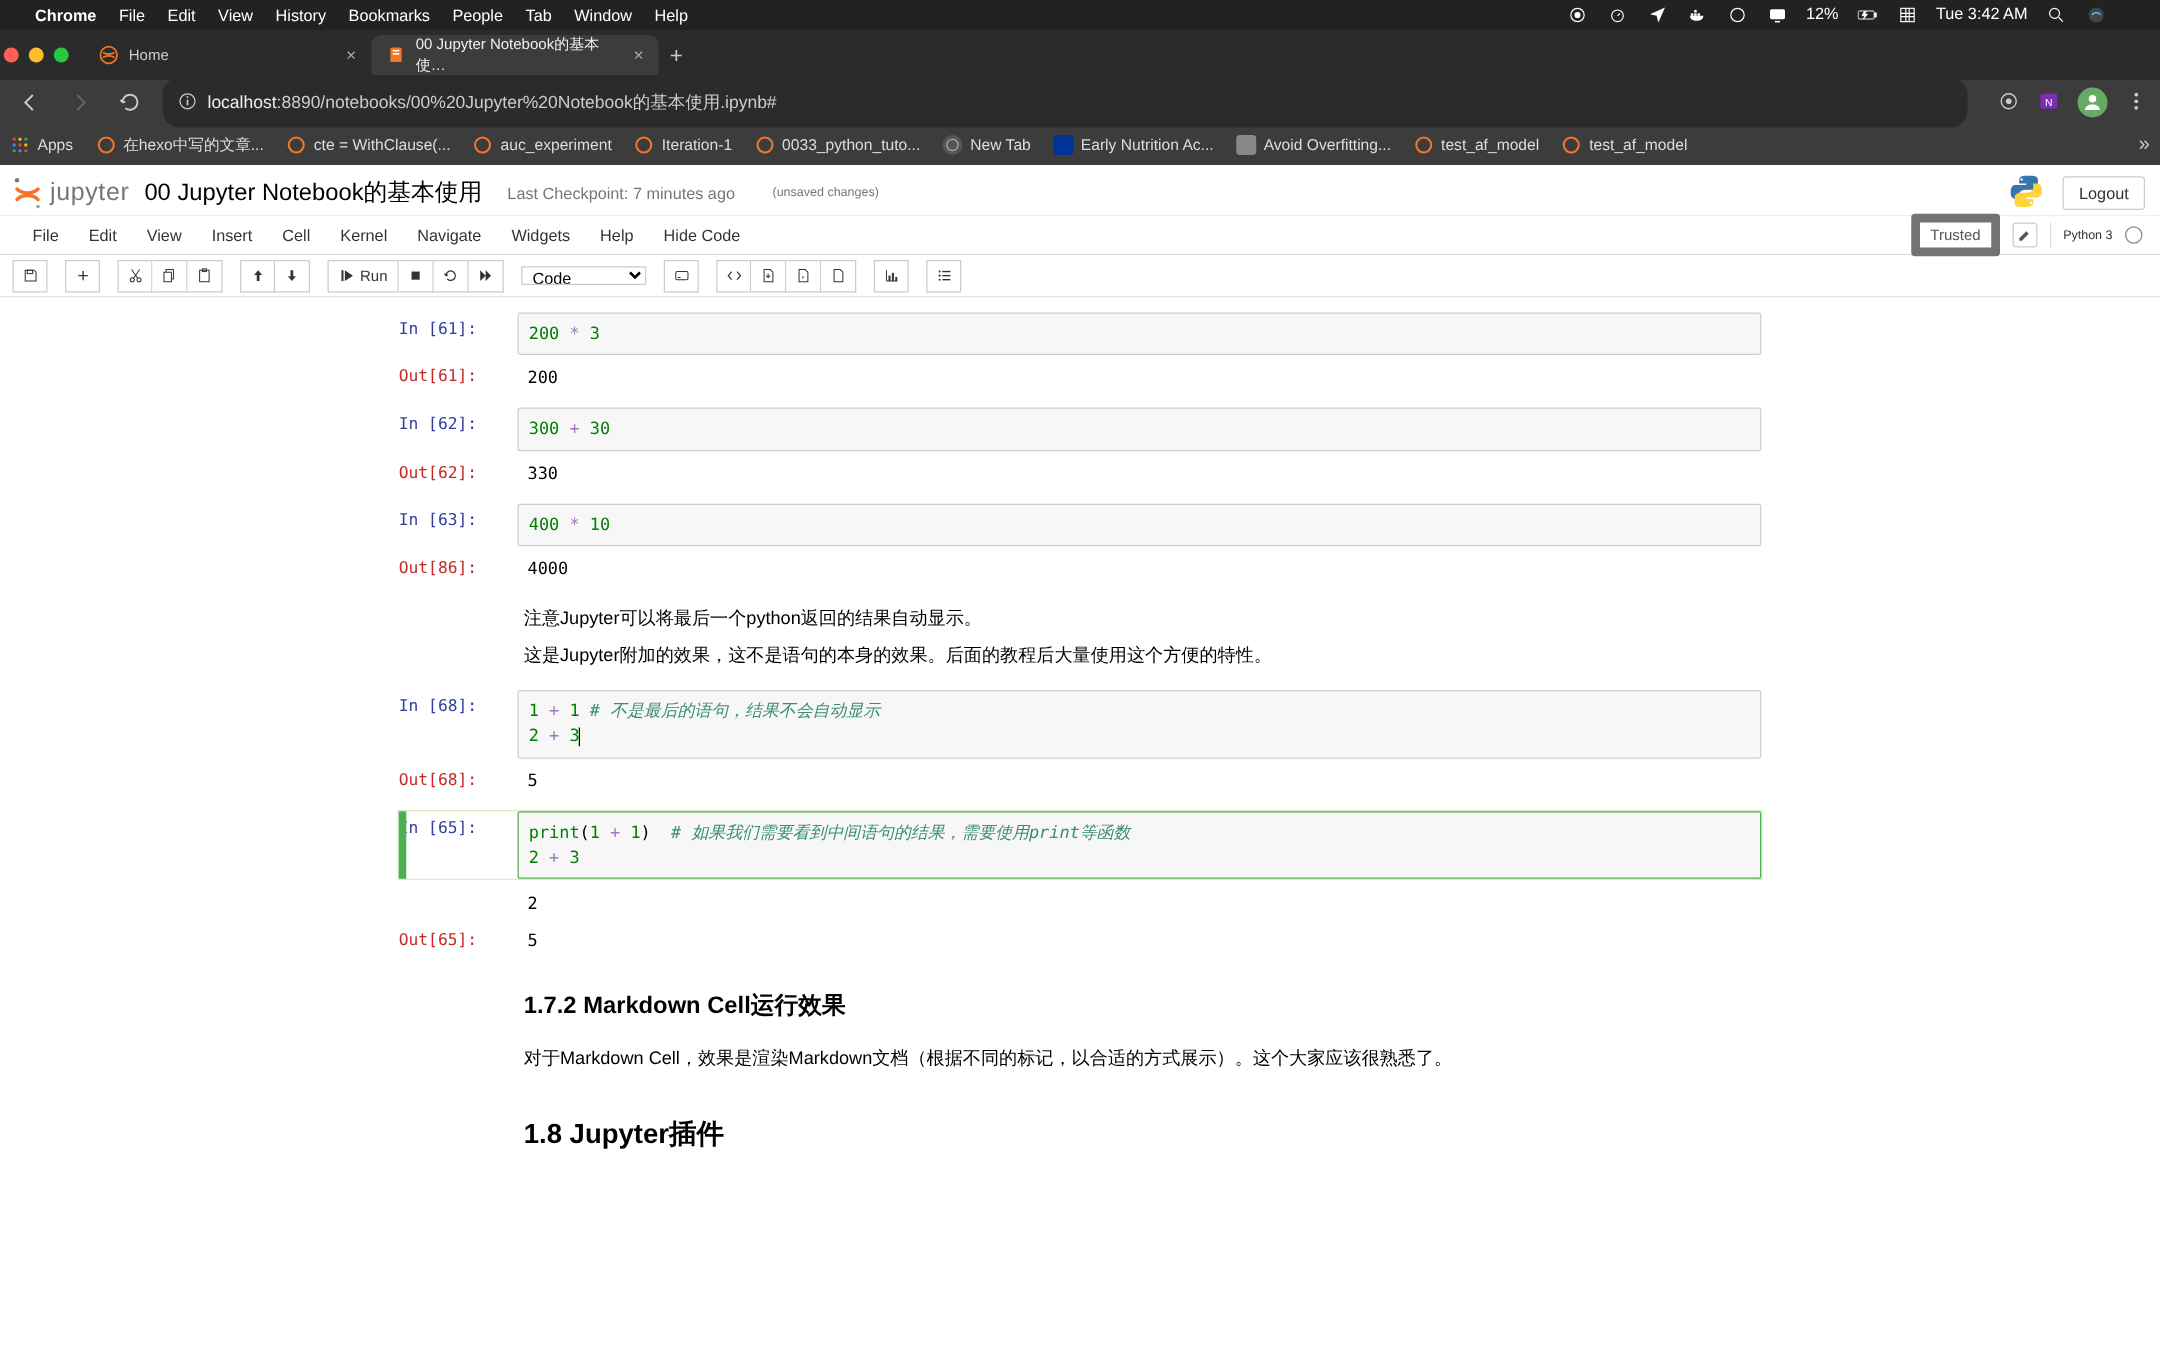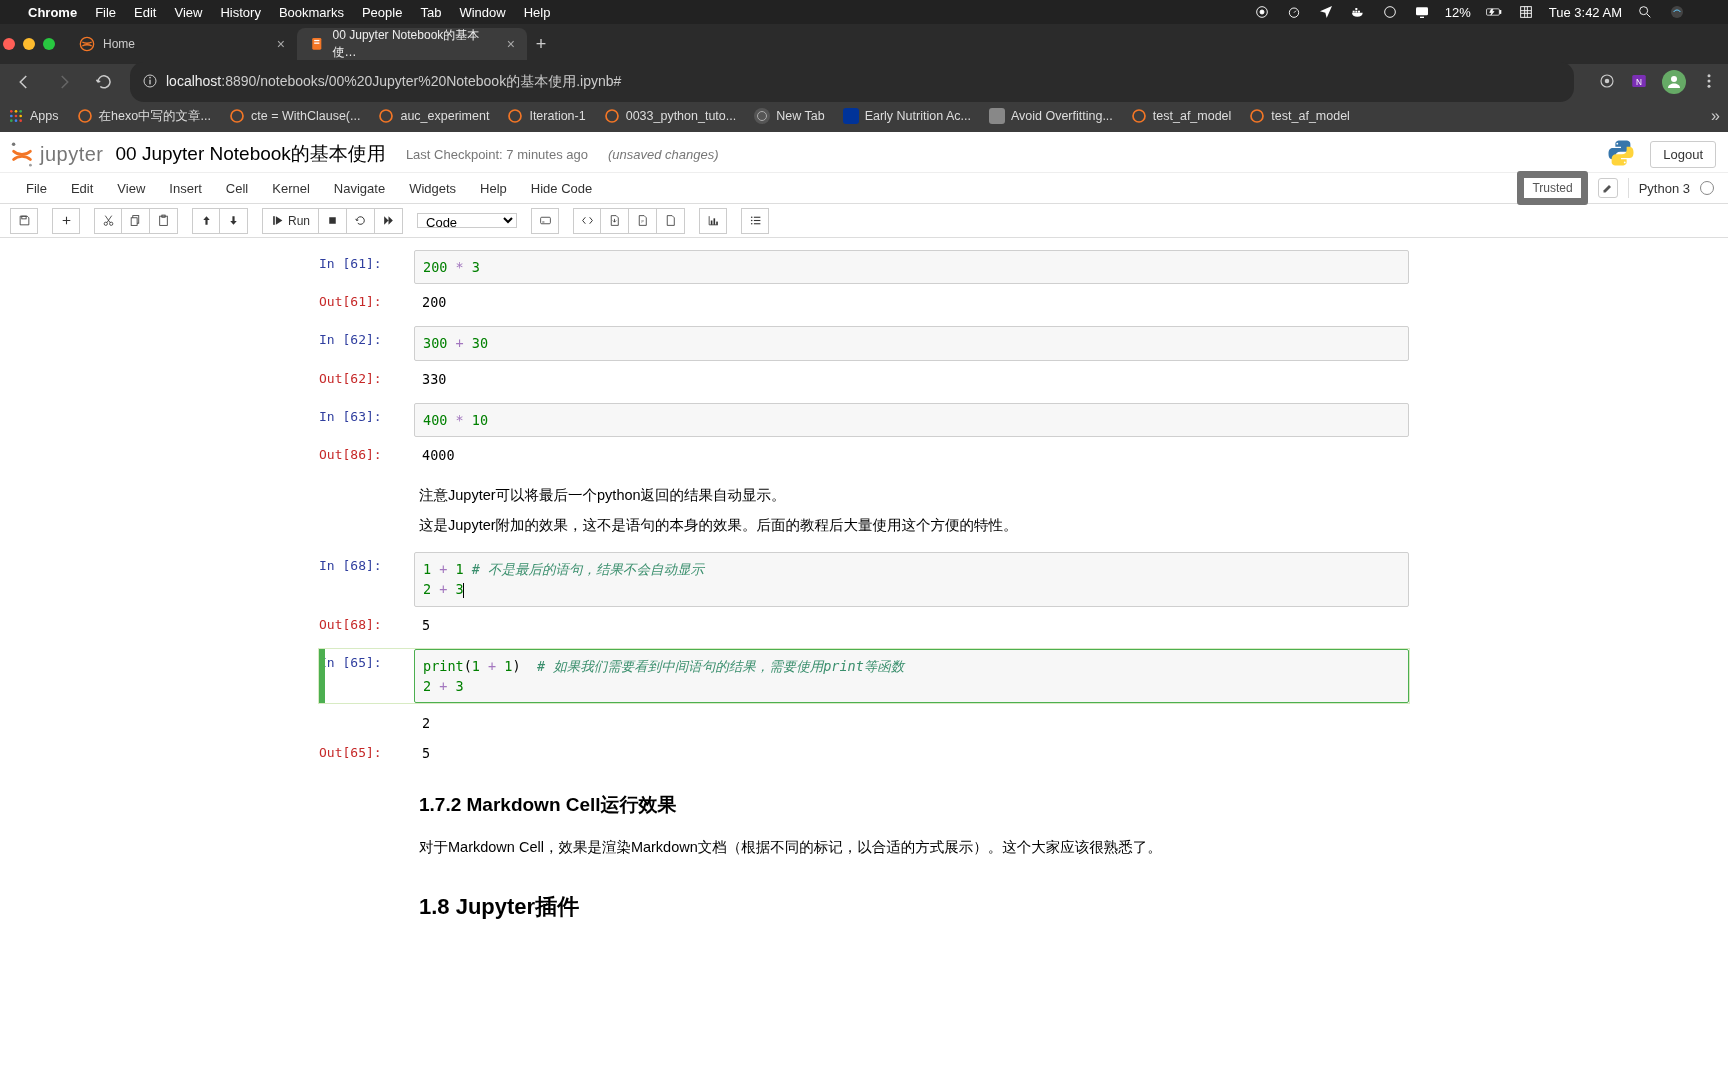--- a/index.html
+++ b/index.html
@@ -1,20 +1,20 @@
 <!DOCTYPE html>
 <html><head>
 <meta charset="utf-8">
 <style>
 * { margin: 0; padding: 0; box-sizing: border-box; }
 body { font-family: -apple-system, "Helvetica Neue", Arial, sans-serif; font-size: 13px; color: #000; background: #fff; overflow: hidden; width: 1728px; height: 1080px; }
 
 
 .mac-menubar { height: 24px; background: rgba(30,30,30,0.98); color: #fff; display: flex; align-items: center; padding: 0 10px; font-size: 13px; justify-content: space-between; }
-.mac-menubar .left, .mac-menubar .right { display: flex; align-items: center; gap: 18px; }
+.mac-menubar .left, .mac-menubar .right { display: flex; gap: 18px; }
 .mac-menubar .right { gap: 14px; }
 .mac-menubar .apple { font-size: 15px; }
 .mac-menubar .bold { font-weight: 600; }
 .mac-icon { display: inline-flex; align-items: center; justify-content: center; width: 18px; height: 18px; }
 .mac-icon svg { width: 16px; height: 16px; fill: #fff; }
 .mac-icon.outline svg { fill: none; stroke: #fff; stroke-width: 1.4; }
 
 
 .chrome-tabs { height: 40px; background: #2b2b2b; display: flex; align-items: center; padding-left: 3px; }
 .traffic-lights { display: flex; gap: 8px; margin-right: 12px; }
@@ -51,33 +51,33 @@
 .bm-fav.eu { background:#003399; }
 .bm-more { margin-left:auto; color:#ccc; font-size:16px; }
 
 
 .jup-header { height: 40px; display:flex; align-items:center; padding: 4px 12px 0 8px; gap:12px; border-bottom:none; }
 .jup-logo { display:flex; align-items:center; gap:4px; }
 .jup-logo svg { width:28px; height:28px; }
 .jup-logo .word { font-size: 20px; color:#767676; font-weight:400; letter-spacing:0.5px; }
 .nb-title { font-size: 19px; color:#000; }
 .checkpoint { color:#777; font-size: 13px; margin-left: 8px; }
-.unsaved { color:#777; font-size:13px; margin-left:8px;font-style:italic; }
+.unsaved { color:#777; font-size:10px; margin-left:18px; }
 .hdr-right { margin-left:auto; display:flex; align-items:center; gap:14px; }
 .py-logo svg { width:30px; height:30px; }
 .logout { border:1px solid #ccc; background:#fff; padding:5px 12px; border-radius:3px; font-size:13px; color:#333; }
 
 
 .jup-menubar { height: 32px; border-top:1px solid #eee; border-bottom:1px solid #ddd; display:flex; align-items:center; padding: 0 14px; font-size:13px; color:#333; }
 .jup-menubar .menu-item { padding: 6px 12px; }
 .jup-menubar .right { margin-left:auto; display:flex; align-items:center; gap:10px; }
 .trusted { border:7px solid #737373; padding:3px 8px; border-radius:3px; font-size:12px; color:#555; }
 .pencil { width:20px; height:20px; border:1px solid #ccc; border-radius:3px; display:flex; align-items:center; justify-content:center; }
 .pencil svg { width:12px; height:12px; fill:#555; }
-.kernel-name { color:#333; font-size:13px; }
+.kernel-name { color:#333; font-size:10px; }
 .kernel-ind { width:14px; height:14px; border:1.5px solid #888; border-radius:50%; }
 
 
 .jup-toolbar { height: 34px; border-bottom:1px solid #ddd; display:flex; align-items:center; padding: 0 10px; gap:4px; }
 .tool-group { display:flex; }
 .tbtn { height:26px; min-width:28px; border:1px solid #ccc; background:#fff; display:flex; align-items:center; justify-content:center; font-size:12px; color:#333; padding:0 6px; }
 .tool-group .tbtn + .tbtn { border-left:none; }
 .tbtn svg { width:13px; height:13px; fill:#333; }
 .tbtn.run { gap:4px; padding: 0 8px; }
 .celltype { height:15px; border:1px solid #ccc; background:#fff; font-size:13px; width:100px; padding:0 4px; }

